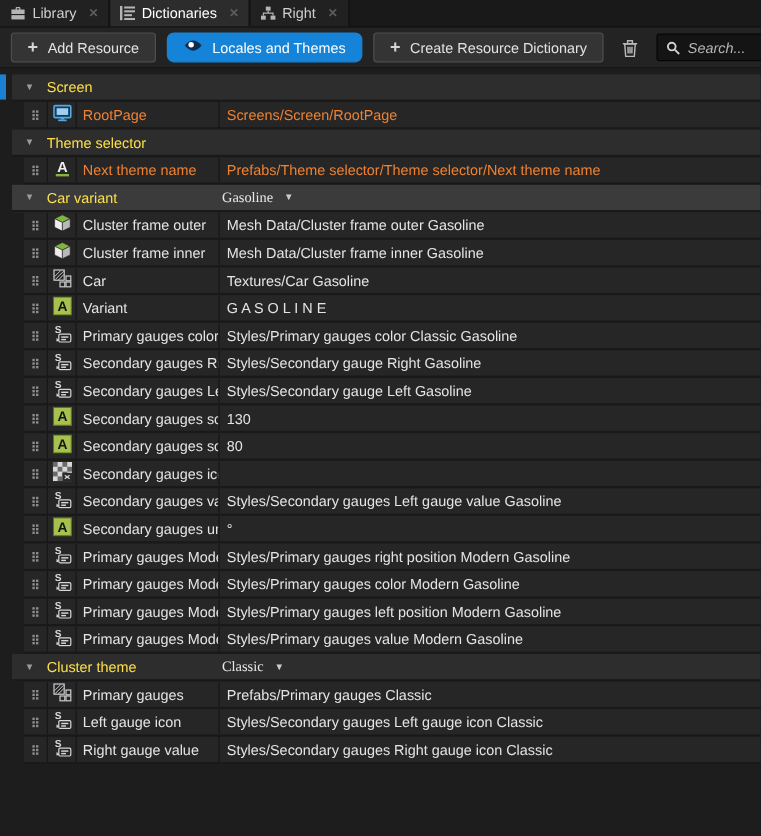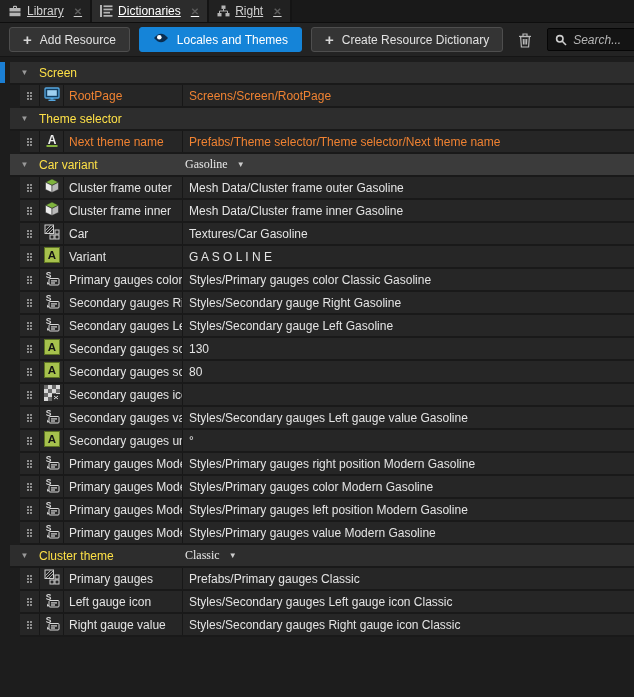--- a/index.html
+++ b/index.html
@@ -6,30 +6,30 @@
   html,body { width:634px; height:697px; overflow:hidden; }
   body {
     background:#1d1d1d;
     font-family:"Liberation Sans", sans-serif;
     font-size:12px;
     color:#e4e4e4;
     -webkit-font-smoothing:antialiased;
   }
   
   .tabbar { height:23px; background:#191919; display:flex; align-items:stretch; border-bottom:1px solid #0e0e0e; }
-  .tab { display:flex; align-items:center; gap:5px; padding:0 8px; background:#212121; border-right:2px solid #141414; color:#cfcfcf; cursor:default;text-decoration:underline; }
+  .tab { display:flex; align-items:center; gap:5px; padding:0 8px; background:#212121; border-right:2px solid #141414; color:#cfcfcf; cursor:default; }
   .tab.active { background:#2c2c2c; color:#ffffff; }
   .tab .ticon { display:flex; align-items:center; }
   .tab .close { color:#5c5c5c; font-size:10px; margin-left:5px; font-weight:bold; }
   
   .toolbar { height:34px; background:#232323; display:flex; align-items:center; padding:0 9px; gap:9px; border-bottom:1px solid #151515; }
   .btn { height:25px; background:#343434; border:1px solid #4e4e4e; border-radius:3px; color:#e2e2e2;
          display:flex; align-items:center; gap:8px; padding:0 13px; font-size:12px; font-family:inherit; cursor:default; white-space:nowrap; }
   .btn .plus { font-size:15px; line-height:1; color:#d6d6d6; font-weight:bold; }
-  .btn.primary { background:#1584d8; border-color:#1584d8; color:#ffffff; }
+  .btn.primary { background:#1584d8; border-color:#1584d8; color:#ffffff;border-radius:6px; }
   .iconbtn { background:none; border:none; padding:2px 4px; margin:0 2px; display:flex; align-items:center; cursor:default; }
   .search { margin-left:auto; width:114px; height:23px; background:#141414; border:1px solid #060606; border-radius:2px;
             display:flex; align-items:center; gap:6px; padding:0 7px; }
   .search input { flex:1; min-width:0; background:transparent; border:none; outline:none; color:#c9c9c9;
                   font-style:italic; font-size:12px; font-family:inherit; }
   .search input::placeholder { color:#b5b5b5; font-style:italic; }
   
   .content { padding-top:5px; }
   .section-header { height:23px; margin-left:10px; background:#2d2d2d; display:flex; align-items:center;
                     border-bottom:2px solid #191919; position:relative; }

